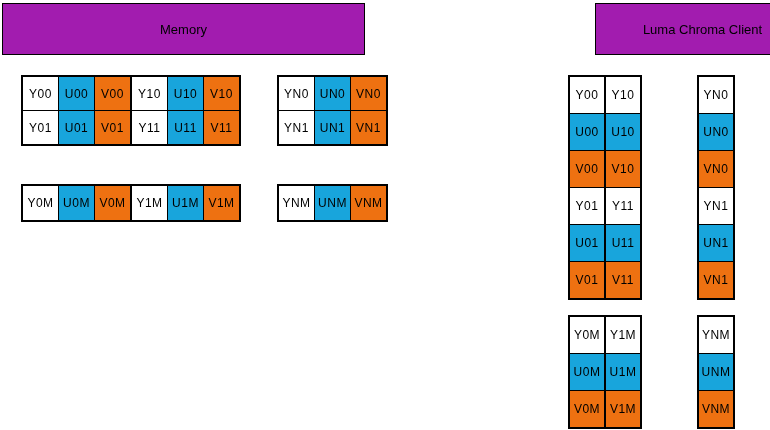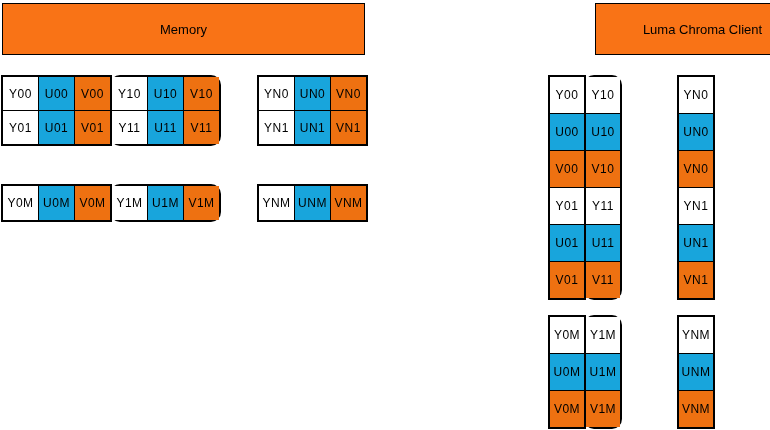--- a/index.html
+++ b/index.html
@@ -9,42 +9,43 @@
     height: 430px;
     background: #ffffff;
     font-family: "Liberation Sans", sans-serif;
     font-size: 12px;
     color: #000;
     overflow: hidden;
   }
   .titlebox {
     position: absolute;
     border: 1px solid #000;
-    background: #f97316;
+    background: #a21caf;
     display: flex;
     align-items: center;
     justify-content: center;
     font-size: 13px;
   }
   #memory-box { left: 2px;   top: 3px; width: 361px; height: 50px; }
   #client-box { left: 548px; top: 3px; width: 213px; height: 50px; margin-left: 47px; }
 
   .block {
     position: absolute;
     display: flex;
     align-items: center;
+    padding-left: 20px;
   }
   
   .group {
     display: grid;
     gap: 1px;
     background: #000;
     border: 2px solid #000;
   }
-  .group + .group { margin-left: -2px; border-radius: 10px; } 
+  .group + .group { margin-left: -2px; } 
   .cell {
     width: var(--cw);
     height: var(--ch);
     display: flex;
     align-items: center;
     justify-content: center;
     letter-spacing: 0.5px;
     overflow: hidden;
   }
 

